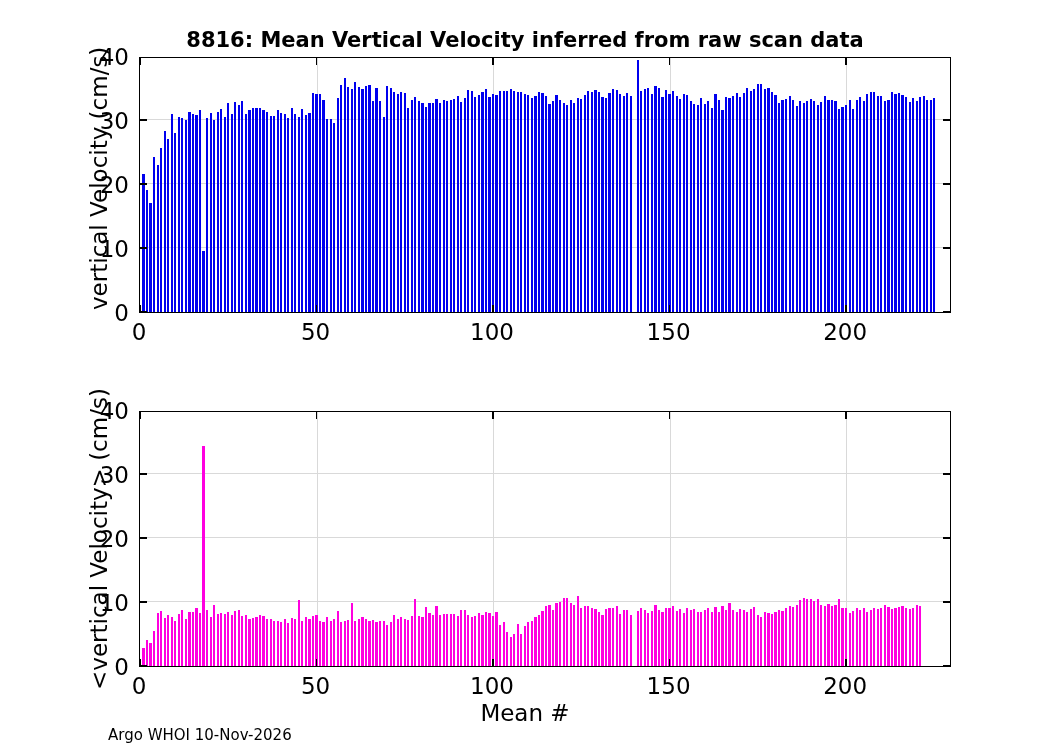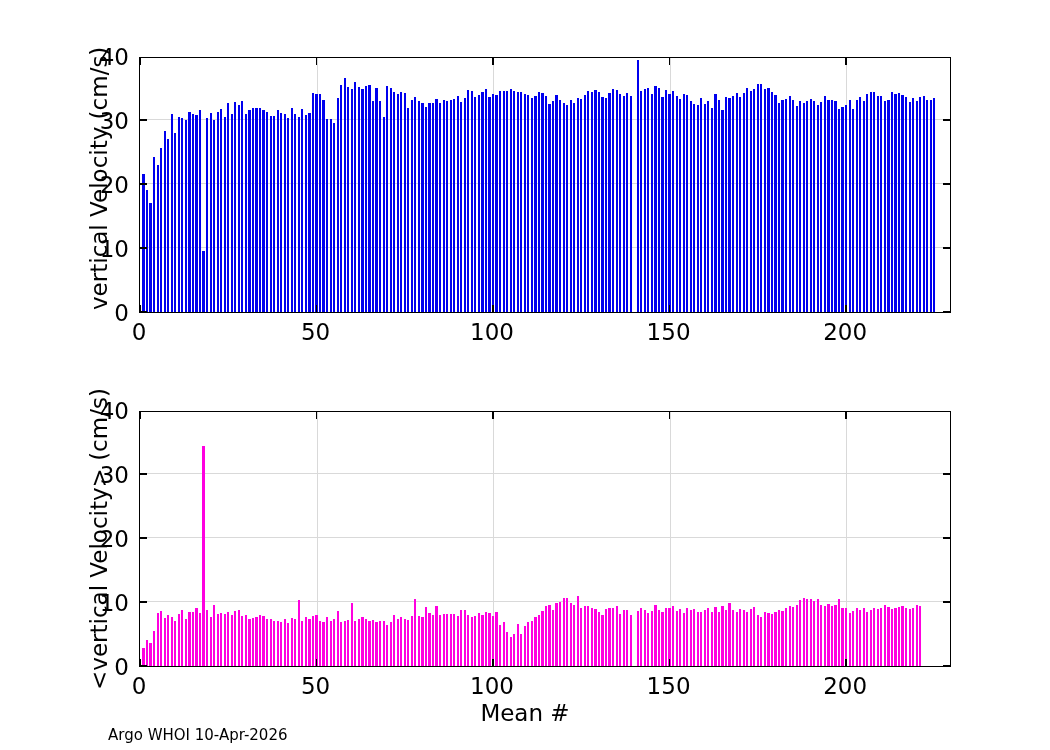--- a/index.html
+++ b/index.html
@@ -150,20 +150,21 @@
     white-space: nowrap;
   }
 </style>
 </head>
 <body>
 
 <div class="figure">
 
   <div class="panel" id="panel-top">
 
+    <div class="chart-title" id="title-top">8816: Mean Vertical Velocity inferred from raw scan data</div>
 
     <div class="axis-name-y" id="ylabel-top">vertical Velocity (cm/s)</div>
 
     <div class="plot-area" id="axes-top">
       <div class="gridlines" id="grid-top">
           <div class="gridline-h" style="bottom: 64px;"></div>
           <div class="gridline-h" style="bottom: 128px;"></div>
           <div class="gridline-h" style="bottom: 192px;"></div>
           <div class="gridline-v" style="left: 176.522px;"></div>
           <div class="gridline-v" style="left: 353.043px;"></div>
@@ -704,15 +705,15 @@
   <div id="xtick-labels-bottom">
       <div class="xlabel-tick" style="left: 99px; top: 675px;">0</div>
       <div class="xlabel-tick" style="left: 275.522px; top: 675px;">50</div>
       <div class="xlabel-tick" style="left: 452.043px; top: 675px;">100</div>
       <div class="xlabel-tick" style="left: 628.565px; top: 675px;">150</div>
       <div class="xlabel-tick" style="left: 805.087px; top: 675px;">200</div>
     </div>
 
   <div id="xlabel-bottom">Mean #</div>
 
-  <div id="footer-credit">Argo WHOI 10-Apr-2026</div>
+  <div id="footer-credit">Argo WHOI 10-Nov-2026</div>
 
 </div>
 
 </body></html>

